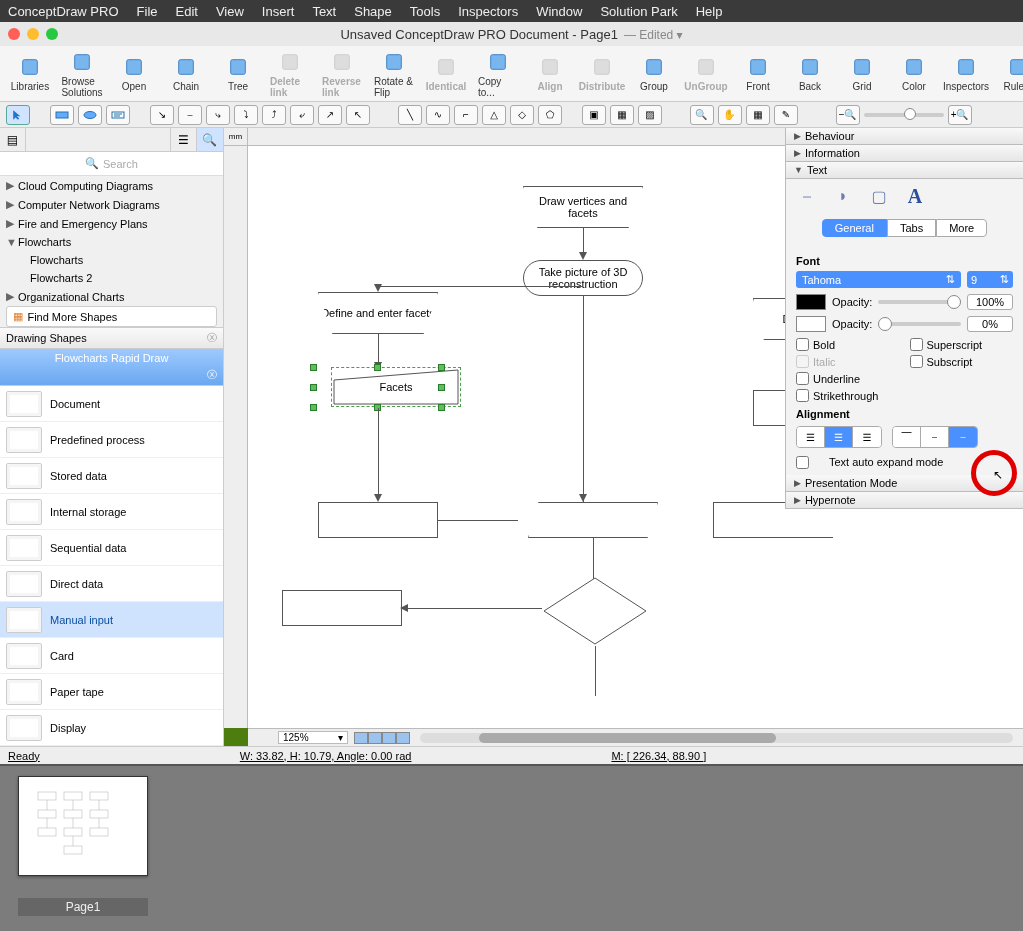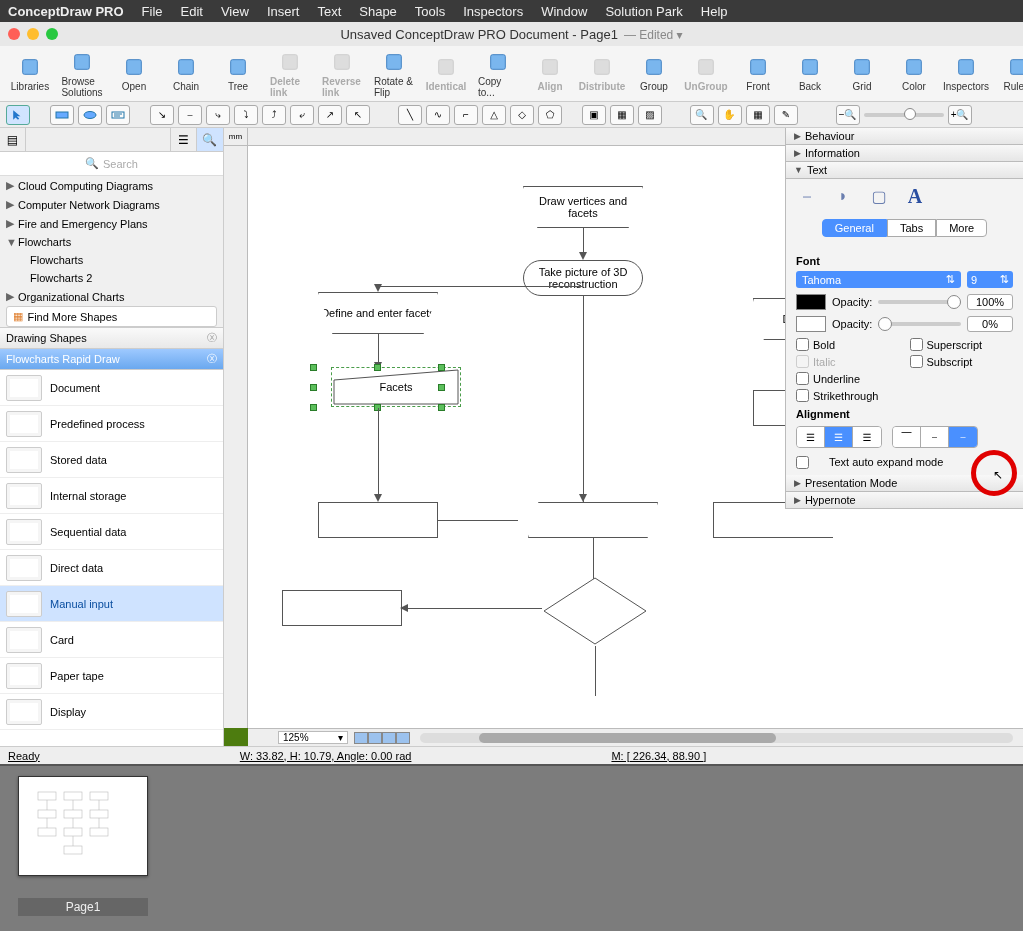--- a/index.html
+++ b/index.html
@@ -1,20 +1,20 @@
 <!DOCTYPE html>
 <html><head>
 <meta charset="utf-8">
 <style>
 * { box-sizing: border-box; margin: 0; padding: 0; font-family: -apple-system, "Helvetica Neue", Arial, sans-serif; }
 body { width: 1023px; height: 931px; overflow: hidden; background: #f0f0f0; font-size: 12px; }
 
 
 .menubar { height: 22px; background: #3a3a3a; color: #eee; display: flex; align-items: center; padding: 0 8px; gap: 18px; font-size: 13px; }
-.menubar .appname { font-weight: 700; }
+.menubar .appname { font-weight: 400; }
 .menubar span { cursor: default; }
 
 
 .titlebar { height: 24px; background: #e8e8e8; display: flex; align-items: center; padding: 0 8px; position: relative; }
 .traffic { display: flex; gap: 7px; }
 .traffic div { width: 12px; height: 12px; border-radius: 50%; }
 .tl-close { background: #ff5f57; }
 .tl-min { background: #ffbd2e; }
 .tl-max { background: #28c840; }
 .titlebar .title { position: absolute; left: 50%; transform: translateX(-50%); font-size: 13px; color: #333; }
@@ -41,21 +41,21 @@
 .lp-top .tree { flex: 1; }
 .lp-top .srch { width: 26px; background: #cfe3ff; display: flex; align-items: center; justify-content: center; }
 .lp-search { height: 24px; display: flex; align-items: center; justify-content: center; background: #fff; border-bottom: 1px solid #ddd; color: #aaa; gap: 4px; font-size: 11px; }
 .lp-tree { font-size: 11px; }
 .lp-tree .row { padding: 3px 6px; display: flex; align-items: center; gap: 4px; cursor: default; }
 .lp-tree .row .tri { width: 8px; display: inline-block; color: #666; }
 .lp-tree .row.sub { padding-left: 30px; }
 .lp-tree .row.find { background: #fff; border: 1px solid #ccc; margin: 0 6px; border-radius: 3px; }
 .lp-sections { border-top: 1px solid #ccc; }
 .lp-sections .bar { background: linear-gradient(#fafafa,#e8e8e8); border-bottom: 1px solid #ccc; padding: 3px 6px; font-size: 11px; display: flex; align-items: center; gap: 4px; }
-.lp-sections .bar.sel { background: linear-gradient(#9ec9ff,#6aa8ef); color: #fff; }
+.lp-sections .bar.sel { background: linear-gradient(#9ec9ff,#6aa8ef); color: #fff; flex-direction: column; }
 .lp-sections .bar .x { margin-left: auto; color: #999; font-size: 10px; }
 .lp-sections .bar.sel .x { color: #fff; }
 
 .shapelist { flex: 1; overflow: hidden; background: #fff; }
 .shapelist .srow { display: flex; align-items: center; height: 36px; border-bottom: 1px solid #eee; padding: 0 6px; gap: 8px; font-size: 11px; cursor: default; }
 .shapelist .srow.sel { background: #cfe3ff; color: #0a4ea0; }
 .shapelist .thumb { width: 36px; height: 26px; background: #fff; border: 1px solid #ccc; border-radius: 2px; box-shadow: inset 0 0 0 3px #f5f5f5; }
 
 
 .canvaswrap { flex: 1; position: relative; background: #4d7c0f; }

